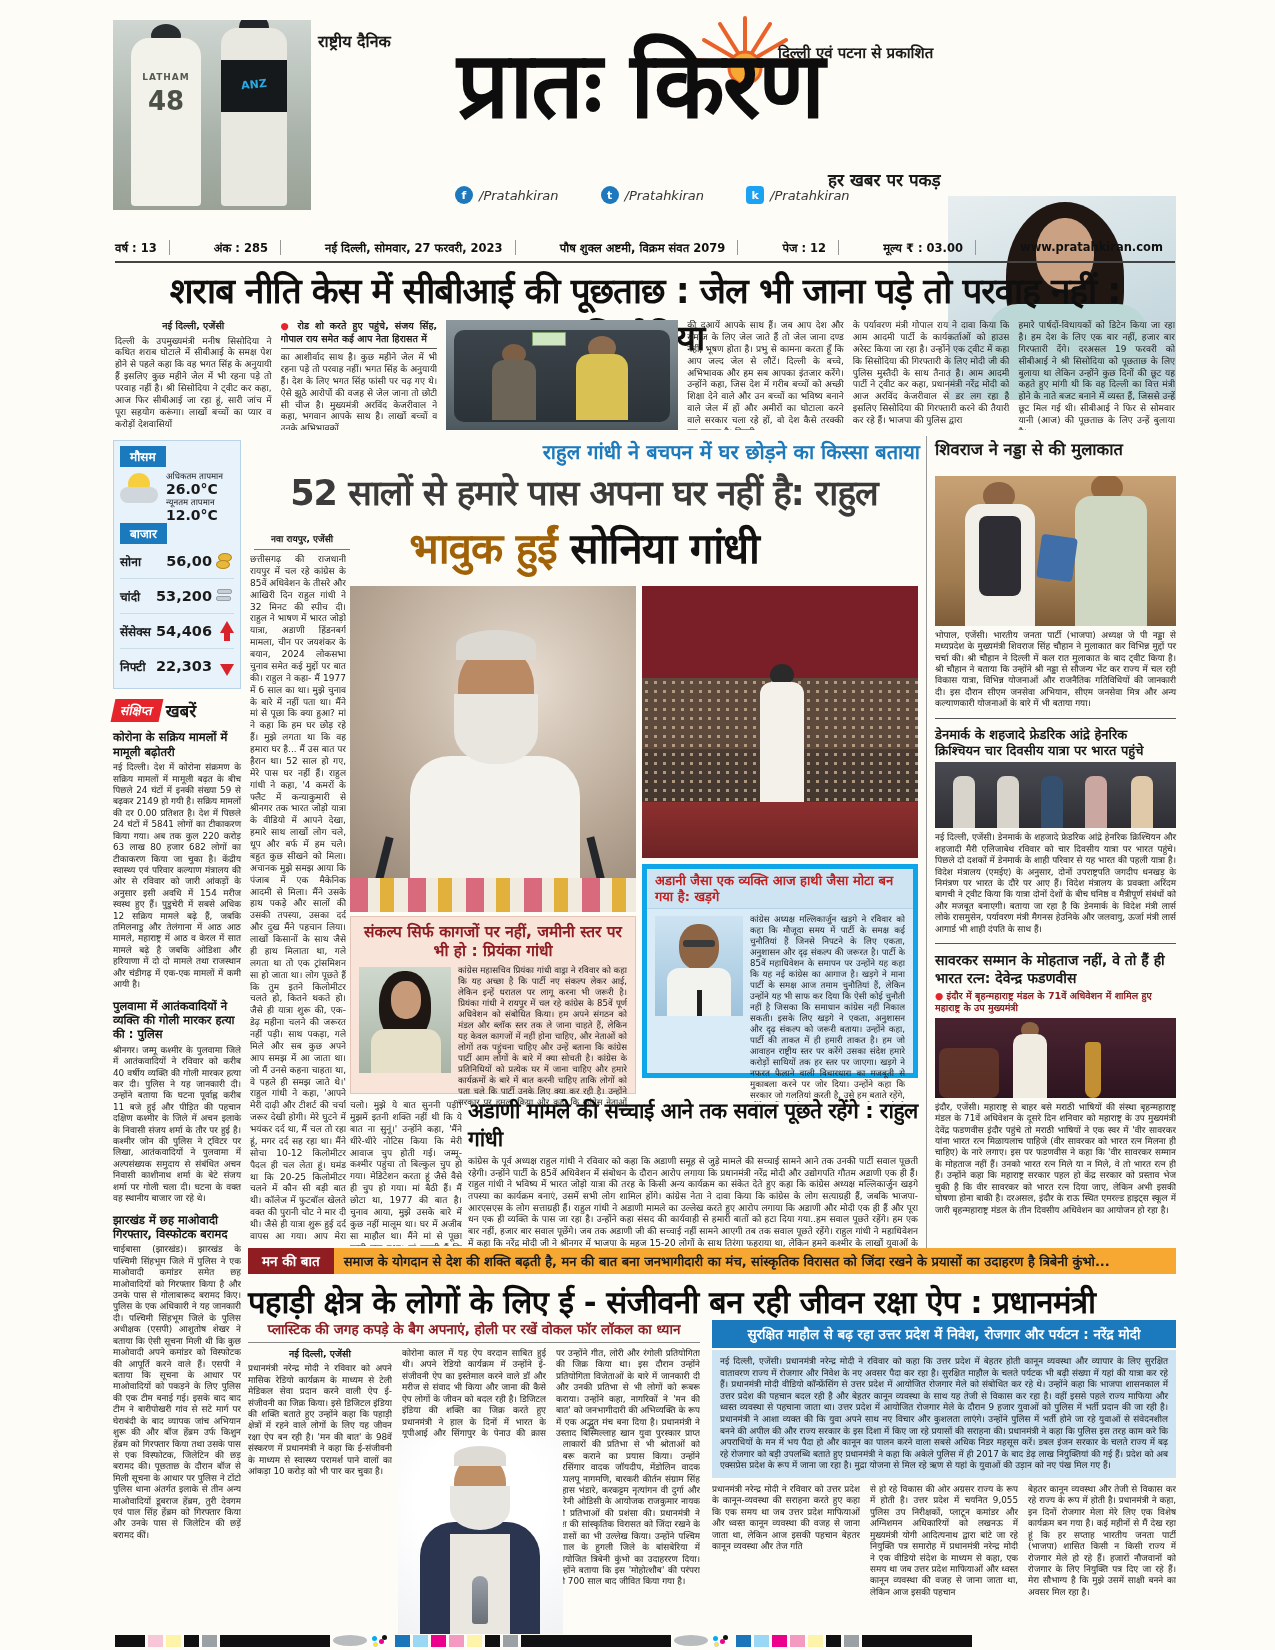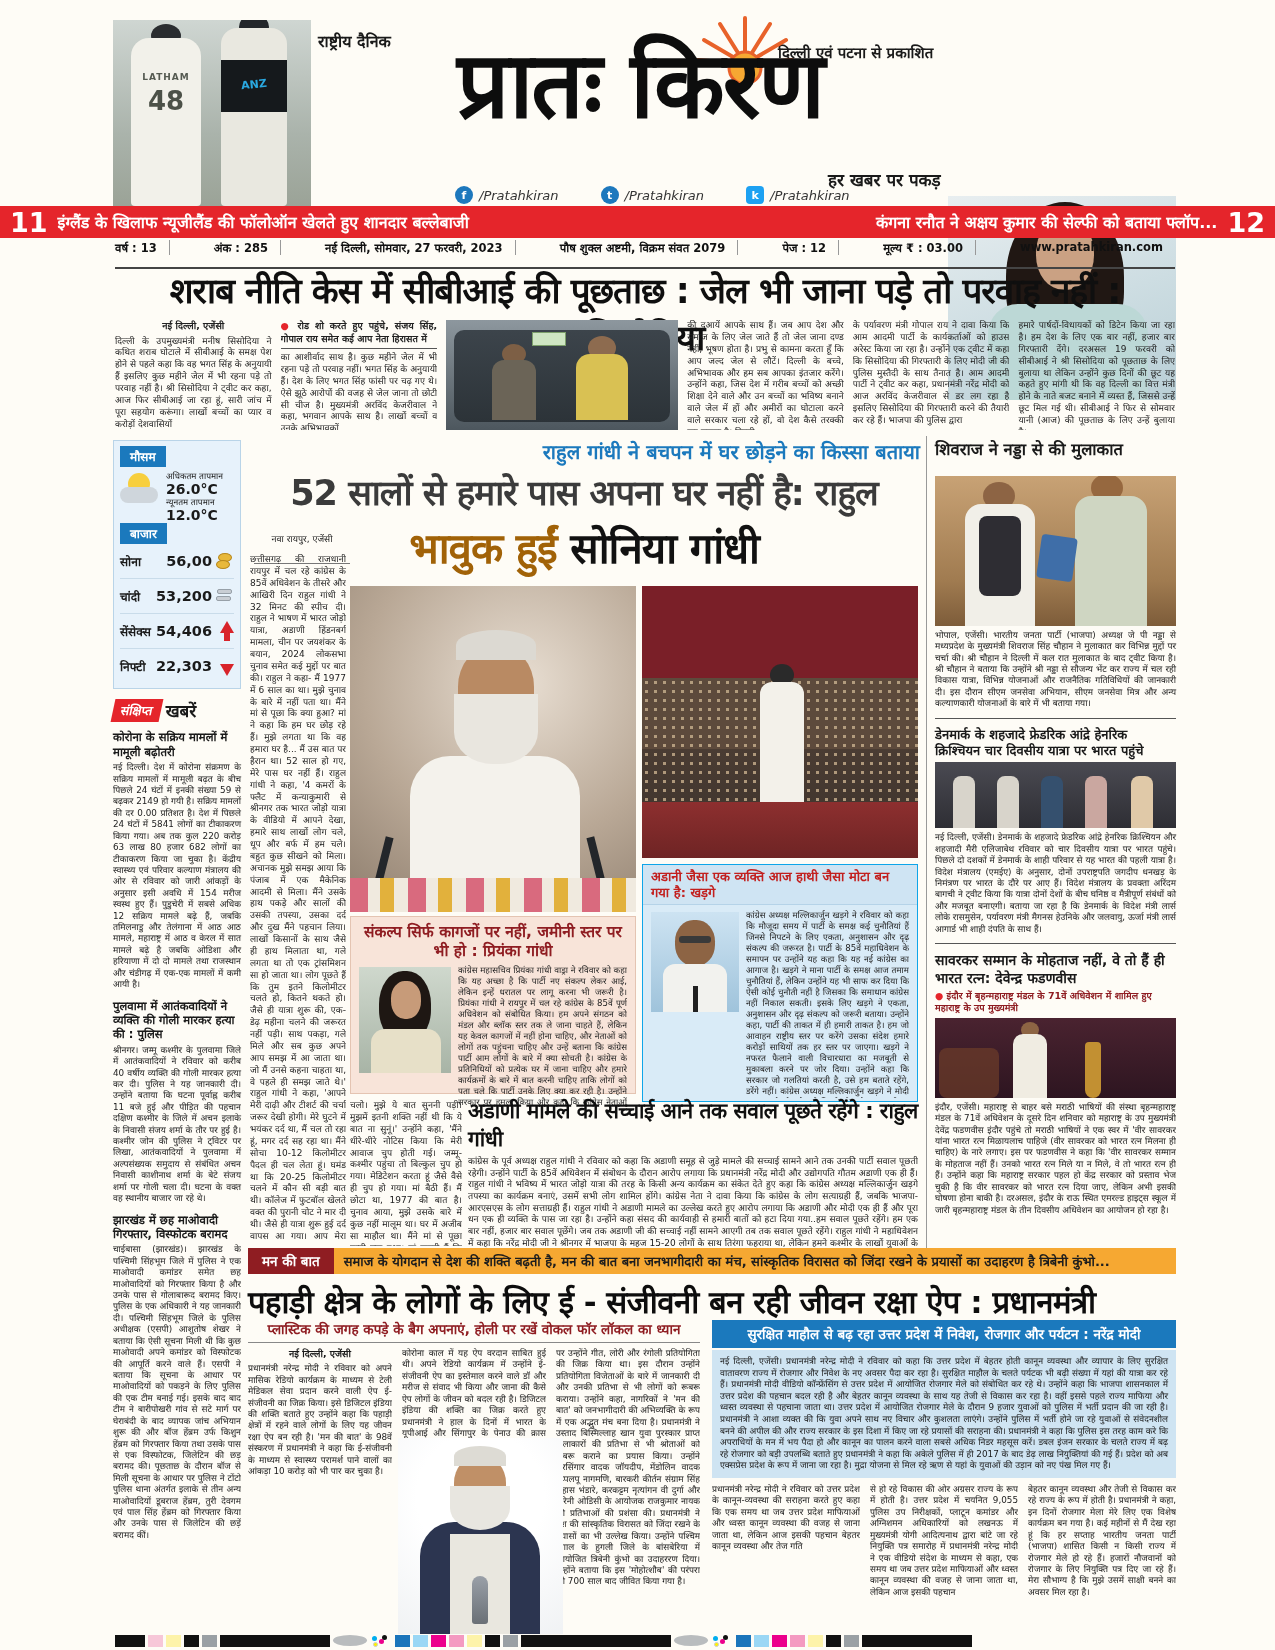--- a/index.html
+++ b/index.html
@@ -35,21 +35,21 @@
   .m-sun { left:690px; top:14px; z-index:1; }
   .m-tag { left:828px; top:168px; font-size:17px; font-weight:700; }
   .m-social { left:455px; top:186px; display:flex; gap:42px; align-items:center; }
   .soc { display:flex; gap:6px; align-items:center; font-size:13px; font-style:italic; color:#333; }
   .soc i { font-style:normal; width:18px; height:18px; border-radius:50%; background:#1d78bd; color:#fff; font-size:11px; font-weight:700; display:flex; align-items:center; justify-content:center; }
   .soc i.sq { border-radius:4px; background:#1da1f2; }
   .m-band { left:0; top:206px; width:1275px; height:32px; background:#e5252b; display:flex; align-items:center; color:#fff; }
   .m-band .pg { font-size:27px; font-weight:800; padding:0 10px; }
   .m-band .tz { font-size:16px; font-weight:700; flex:1; }
   .m-band .tz.r { text-align:right; }
-  .m-date { left:115px; top:240px; width:1060px; display:flex; justify-content:space-between; font-size:11.5px; font-weight:700; color:#111; border-bottom:2px solid #444; padding-bottom:12px; }
+  .m-date { left:115px; top:240px; width:1060px; display:flex; justify-content:space-between; font-size:11.5px; font-weight:700; color:#111; border-bottom:2px solid #444; padding-bottom:6px; }
   .m-date span { border-right:1px solid #999; padding-right:12px; }
   .m-date span:last-child { border-right:none; }
 
   
   .lead-h { left:115px; top:266px; width:1060px; text-align:center; font-size:35px; color:#0f0f0f; letter-spacing:-1px; }
   .lead-cols { left:115px; top:320px; width:1060px; height:110px; display:flex; gap:9px; }
   .lead-cols .c { width:158px; height:110px; }
   .lead-sub { font-size:9.5px; font-weight:700; border-bottom:1px solid #555; padding-bottom:3px; margin-bottom:3px; }
   .lead-sub .dot { color:#e5252b; }
   .ph-car { width:232px; height:110px; background:linear-gradient(180deg,#8d979e,#4d575e); flex:none; }
@@ -86,21 +86,21 @@
   .brief h4 { font-size:11.5px; line-height:1.25; margin:8px 0 3px; }
   .brief p { font-size:8.8px; line-height:1.3; text-align:justify; color:#222; }
 
   
   .ms { left:248px; top:436px; width:672px; height:812px; }
   .ms-kick { position:absolute; left:0; top:2px; width:100%; text-align:right; color:#1b79bd; font-size:20px; font-weight:700; }
   .ms-h1 { position:absolute; left:0; top:32px; width:100%; text-align:center; font-size:35px; color:#3b3b3b; letter-spacing:-1px; }
   .ms-h2 { position:absolute; left:0; top:82px; width:100%; text-align:center; font-size:42px; letter-spacing:-1px; }
   .ms-h2 .rd { color:#a16207; }
   .ms-h2 .bk { color:#111; }
-  .ms-by { position:absolute; left:6px; top:96px; width:96px; text-align:center; font-size:9px; font-weight:400; border-bottom:1px solid #777; padding-bottom:18px; }
+  .ms-by { position:absolute; left:6px; top:96px; width:96px; text-align:center; font-size:9px; font-weight:700; border-bottom:1px solid #777; padding-bottom:4px; }
   .ms-colL { position:absolute; left:2px; top:118px; width:96px; height:688px; }
   .ph-rahul { position:absolute; left:102px; top:150px; width:286px; height:326px; background:radial-gradient(circle at 60% 30%, #e8ded2, #b9a896 55%, #8d7d6d); }
   .rh-body { left:60px; top:170px; width:170px; height:160px; background:#f4f2ec; border-radius:40px 40px 0 0; }
   .rh-face { left:108px; top:60px; width:76px; height:88px; background:#b98a63; border-radius:46%; }
   .rh-beard { left:104px; top:108px; width:84px; height:70px; background:#e9e6df; border-radius:0 0 46% 46%; }
   .rh-hairW { left:106px; top:44px; width:80px; height:30px; background:#dcd9d2; border-radius:50% 50% 0 0; }
   .rh-mic1 { left:26px; top:250px; width:8px; height:80px; background:#23262a; transform:rotate(14deg); }
   .rh-mic2 { left:246px; top:250px; width:8px; height:80px; background:#23262a; transform:rotate(-14deg); }
   .rh-fl { left:0; top:292px; width:286px; height:34px; background:repeating-linear-gradient(90deg,#d96a7e 0 18px,#f0eadf 18px 30px,#e2b13c 30px 44px,#f0eadf 44px 58px); }
   .ph-crowd { position:absolute; left:394px; top:150px; width:276px; height:272px; background:linear-gradient(180deg,#7a1f28 0 34%, #5d4a3c 34% 60%, #4a3c33 60%, #3c322b); }
@@ -108,21 +108,21 @@
   .cr-fig { left:118px; top:96px; width:44px; height:120px; background:#f3f1ea; border-radius:12px 12px 0 0; }
   .cr-figh { left:128px; top:78px; width:24px; height:22px; background:#2a2a2a; border-radius:50%; }
   .cr-stage { left:0; top:216px; width:276px; height:56px; background:linear-gradient(180deg,#8d2f2f,#6e2424); }
   .box-pri { position:absolute; left:102px; top:480px; width:286px; height:178px; background:#f8e4d9; border:1px solid #e4c4b2; padding:6px 8px; }
   .box-pri h4 { text-align:center; color:#8f1d22; font-size:15.5px; line-height:1.2; margin-bottom:5px; }
   .ph-priyanka { float:left; width:92px; height:106px; margin:2px 7px 2px 0; background:linear-gradient(180deg,#cfd8cd,#a8b4a6); }
   .pr-hair { left:20px; top:4px; width:52px; height:72px; background:#1e1713; border-radius:46%; }
   .pr-face { left:32px; top:14px; width:30px; height:38px; background:#c79b79; border-radius:46%; }
   .pr-top { left:12px; top:62px; width:70px; height:44px; background:#e7e0c8; border-radius:14px 14px 0 0; }
   .box-pri p, .box-kha p { font-size:8.6px; line-height:1.28; text-align:justify; color:#222; }
-  .box-kha { position:absolute; left:394px; top:428px; width:276px; height:238px; background:#d9ebf7; border:1px solid #0ea5e9; }
+  .box-kha { position:absolute; left:394px; top:428px; width:276px; height:214px; background:#d9ebf7; border:5px solid #0ea5e9; }
   .box-kha h4 { background:#cfe4f3; color:#c2201f; font-size:13px; line-height:1.2; padding:4px 8px; border-bottom:1px solid #b5d3e8; }
   .box-kha .inner { padding:5px 8px; }
   .ph-kharge { float:left; width:88px; height:100px; margin:2px 7px 2px 0; background:linear-gradient(180deg,#cde3f2,#9fc3db); }
   .kh-head { left:24px; top:8px; width:40px; height:46px; background:#8d6444; border-radius:46%; }
   .kh-gl { left:28px; top:24px; width:32px; height:7px; background:#3a3a3a; border-radius:3px; }
   .kh-shirt { left:12px; top:52px; width:64px; height:48px; background:#f2f2ee; border-radius:12px 12px 0 0; }
   .kh-mic { left:42px; top:74px; width:5px; height:26px; background:#202020; }
   .ms-tail { position:absolute; left:102px; top:664px; width:112px; height:146px; }
   .adani { position:absolute; left:220px; top:660px; width:450px; height:150px; }
   .adani h4 { font-size:21px; letter-spacing:-0.5px; color:#0f0f0f; margin-bottom:4px; }
@@ -235,26 +235,20 @@
       <span class="soc">
           <i>t</i>
           <span>/Pratahkiran</span>
         </span>
       <span class="soc">
           <i class="sq">k</i>
           <span>/Pratahkiran</span>
         </span>
     </div>
 
-    <div class="abs m-band">
-      <span class="pg">11</span>
-      <span class="tz">इंग्लैंड के खिलाफ न्यूजीलैंड की फॉलोऑन खेलते हुए शानदार बल्लेबाजी</span>
-      <span class="tz r">कंगना रनौत ने अक्षय कुमार की सेल्फी को बताया फ्लॉप...</span>
-      <span class="pg">12</span>
-    </div>
 
     <div class="abs m-date">
       <span>वर्ष : 13</span>
       <span>अंक : 285</span>
       <span>नई दिल्ली, सोमवार, 27 फरवरी, 2023</span>
       <span>पौष शुक्ल अष्टमी, विक्रम संवत 2079</span>
       <span>पेज : 12</span>
       <span>मूल्य ₹ : 03.00</span>
       <span>www.pratahkiran.com</span>
     </div>

